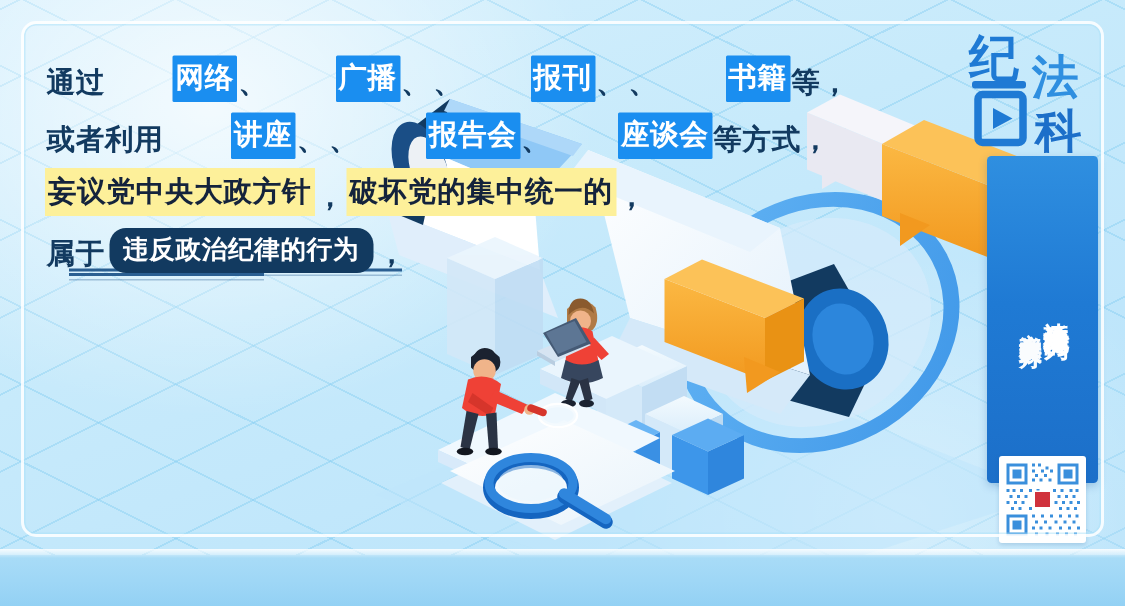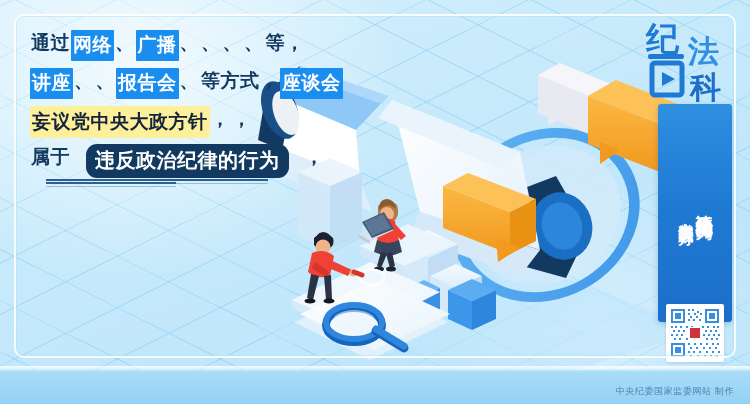--- a/index.html
+++ b/index.html
@@ -46,40 +46,41 @@
     box-shadow:0 0 0 1px rgba(170,225,250,.5) inset;
     pointer-events:none;
   }
 
   
   .text-block{
     position:absolute;left:30px;top:30px;width:400px;
     font-family:"Liberation Serif","DejaVu Serif",serif;
   }
   .line{
-    display:flex;align-items:flex-start;flex-wrap:nowrap;
+    display:flex;align-items:flex-end;flex-wrap:nowrap;
     height:38px;white-space:nowrap;
     font-size:19px;color:#1b3b63;font-weight:600;
     letter-spacing:.5px;
   }
   .seg{padding:0 1px;}
   .seg.plain{color:#123a60;}
   .seg.blue{
     background:#1a8ef0;color:#ffffff;font-weight:700;
     padding:2px 2px 3px 2px;border-radius:1px;
     text-shadow:none;
+    margin-left:44px;
   }
   .seg.yellow{
     background:#fdf09a;color:#14233c;font-weight:700;
     padding:3px 2px;
   }
   .seg.pill{
     background:#123a60;color:#ffffff;font-weight:700;
     padding:3px 9px 4px 9px;border-radius:11px;
-    margin:0 15px;font-size:20px;
+    margin:0 2px;font-size:17px;
   }
   .underline-rule{
     width:222px;height:0;margin:-3px 0 0 16px;
     border-top:2px solid #2a5f92;
     border-bottom:1px solid rgba(42,95,146,.35);
     padding-top:2px;
   }
   .underline-rule2{
     width:130px;height:0;margin:-2px 0 0 16px;
     border-top:2px solid #2a5f92;
@@ -318,38 +319,42 @@
   </svg>
 
   <div class="text-block">
     <div class="line">
       <span class="seg plain">通过</span>
         <span class="seg blue">网络</span>
         <span class="seg plain">、</span>
         <span class="seg blue">广播</span>
         <span class="seg plain">、</span>
         <span class="seg plain">、</span>
-        <span class="seg plain">、</span>
-        <span class="seg plain">、</span>
+        <span class="seg blue">报刊</span>
+        <span class="seg plain">、</span>
+        <span class="seg plain">、</span>
+        <span class="seg blue">书籍</span>
         <span class="seg plain">等，</span>
     </div>
 
     <div class="line">
+      <span class="seg plain">或者利用</span>
         <span class="seg blue">讲座</span>
         <span class="seg plain">、</span>
         <span class="seg plain">、</span>
         <span class="seg blue">报告会</span>
         <span class="seg plain">、</span>
+        <span class="seg blue">座谈会</span>
         <span class="seg plain">等方式，</span>
-        <span class="seg blue">座谈会</span>
     </div>
 
     <div class="line">
       <span class="seg yellow">妄议党中央大政方针</span>
         <span class="seg plain">，</span>
+        <span class="seg yellow">破坏党的集中统一的</span>
         <span class="seg plain">，</span>
     </div>
 
     <div class="line">
       <span class="seg plain">属于</span>
         <span class="seg pill">违反政治纪律的行为</span>
         <span class="seg plain">，</span>
     </div>
     <div class="underline-rule"></div>
 
@@ -456,15 +461,14 @@
           <rect x="47" y="48" width="2" height="2"></rect>
       </g>
 
       <rect x="20" y="20" width="12" height="12" fill="#ffffff"></rect>
       <rect x="21" y="21" width="10" height="10" fill="#d0323c"></rect>
     </svg>
   </div>
 
   <div class="frame"></div>
   <div class="bottom-band"></div>
-  <div class="credit">中央纪委国家监委网站 制作</div>
 
 </div>
 
 </body></html>

